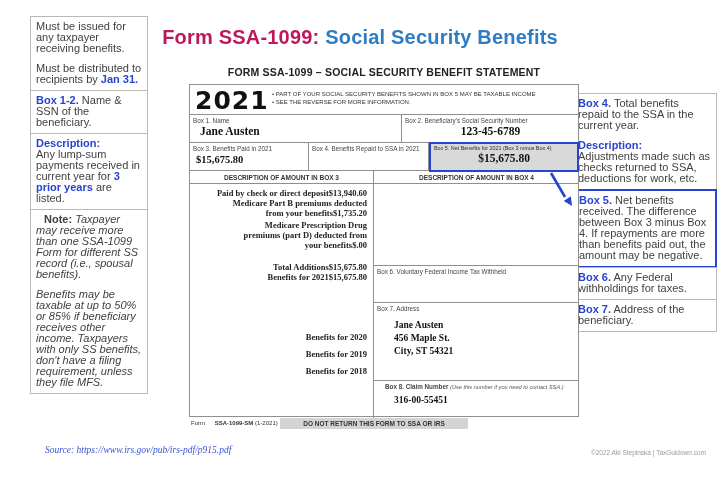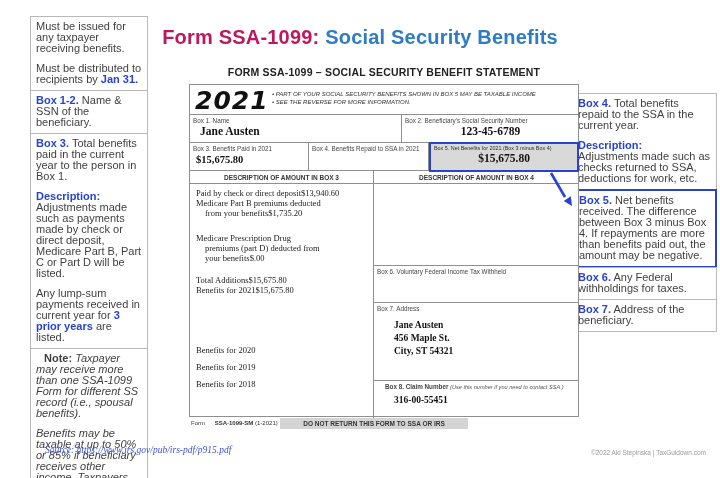--- a/index.html
+++ b/index.html
@@ -29,21 +29,21 @@
   .copyright{position:absolute;right:14px;top:449px;font-size:6.5px;color:#999;}
   
   .form-wrap{position:absolute;left:189px;top:66px;width:390px;}
   .form-header{margin:0;text-align:center;font-size:10.5px;font-weight:bold;color:#222;
                letter-spacing:.2px;}
   .form-box{position:relative;margin-top:6px;height:333px;border:1px solid #8f8f8f;
             background:#fff;box-sizing:border-box;}
   .fcell{position:absolute;box-sizing:border-box;}
   .flabel{font-size:6.3px;color:#444;padding:2px 0 0 3px;}
   .serif-val{font-family:"Liberation Serif",serif;font-weight:bold;color:#111;}
-  .band-top{top:0;left:0;width:100%;height:30px;border-bottom:1px solid #8f8f8f;font-style:italic;}
+  .band-top{top:0;left:0;width:100%;height:30px;border-bottom:1px solid #8f8f8f;}
   .year{position:absolute;left:5px;top:1px;font-size:25px;font-weight:bold;color:#111;
         font-family:"DejaVu Sans",sans-serif;letter-spacing:1px;}
   .bullets{position:absolute;left:82px;top:5px;font-size:6px;line-height:8px;color:#333;}
   .cell-b1{top:30px;left:0;width:212px;height:28px;border-right:1px solid #8f8f8f;border-bottom:1px solid #8f8f8f;}
   .cell-b2{top:30px;left:212px;width:177px;height:28px;border-bottom:1px solid #8f8f8f;text-align:center;}
   .cell-b2 .flabel{text-align:left;}
   .cell-b3{top:58px;left:0;width:119px;height:28px;border-right:1px solid #8f8f8f;border-bottom:1px solid #8f8f8f;}
   .cell-b4{top:58px;left:119px;width:120px;height:28px;border-right:1px solid #8f8f8f;border-bottom:1px solid #8f8f8f;}
   .cell-b5{top:57px;left:239px;width:150px;height:30px;border:2px solid #2743d0;
            background:#d9d9d9;text-align:center;}
@@ -51,23 +51,23 @@
   .v-big{font-size:11.5px;padding:1px 0 0 10px;}
   .v-med{font-size:10.5px;padding:2px 0 0 6px;}
   .v-center{font-size:11.5px;padding-top:1px;}
   .desc-h3{top:86px;left:0;width:184px;height:13px;border-right:1px solid #8f8f8f;
            border-bottom:1px solid #8f8f8f;}
   .desc-h4{top:86px;left:184px;width:205px;height:13px;border-bottom:1px solid #8f8f8f;}
   .desc-h{font-size:6.5px;font-weight:bold;color:#333;text-align:center;line-height:13px;}
   .desc-col{top:99px;left:0;width:184px;height:234px;border-right:1px solid #8f8f8f;
             padding:4px 6px 0 6px;font-family:"Liberation Serif",serif;font-size:8.5px;
             line-height:10px;color:#222;}
-  .drow{display:flex;justify-content:flex-start;}
+  .drow{display:flex;justify-content:flex-end;font-weight:bold;}
   .drow .ind{padding-left:9px;}
-  .gap10{margin-top:15px;}
+  .gap10{margin-top:2px;}
   .gap12{margin-top:12px;}
   .gap50{margin-top:50px;}
   .gap7{margin-top:7px;}
   .rbox6{top:180px;left:184px;width:205px;height:37px;border-top:1px solid #8f8f8f;}
   .rbox7{top:217px;left:184px;width:205px;height:78px;border-top:1px solid #8f8f8f;}
   .rbox8{top:295px;left:184px;width:205px;height:38px;border-top:1px solid #8f8f8f;}
   .addr{margin:7px 0 0 20px;font-family:"Liberation Serif",serif;font-weight:bold;
         font-size:9.5px;line-height:13px;color:#111;}
   .claim-val{margin:5px 0 0 20px;font-family:"Liberation Serif",serif;font-weight:bold;
              font-size:9.5px;color:#111;}
@@ -88,23 +88,21 @@
 
   <aside class="notes notes-left">
     <div class="note">
       <p><span>Must be issued for any taxpayer receiving benefits.</span></p>
       <p><span>Must be distributed to recipients by</span> <span class="acc">Jan 31.</span></p>
     </div>
     <div class="note">
       <p><span class="acc">Box 1-2.</span> <span>Name &amp; SSN of the beneficiary.</span></p>
     </div>
     <div class="note">
-      <p><span class="acc">Box 3.</span> <span>Total benefits paid in the current year to the person in Box 1.</span></p>
       <p style="margin-bottom:0"><span class="acc">Description:</span></p>
-      <p><span>Adjustments made such as payments made by check or direct deposit, Medicare Part B, Part C or Part D will be listed.</span></p>
       <p><span>Any lump-sum payments received in current year for</span> <span class="acc">3 prior years</span> <span>are listed.</span></p>
     </div>
     <div class="note">
       <p class="it"><span class="b" style="font-style:normal">Note:</span> <span>Taxpayer may receive more than one SSA-1099 Form for different SS record (i.e., spousal benefits).</span></p>
       <p class="it"><span>Benefits may be taxable at up to 50% or 85% if beneficiary receives other income. Taxpayers with only SS benefits, don't have a filing requirement, unless they file MFS.</span></p>
     </div>
   </aside>
 
   <aside class="notes notes-right">
     <div class="note">

